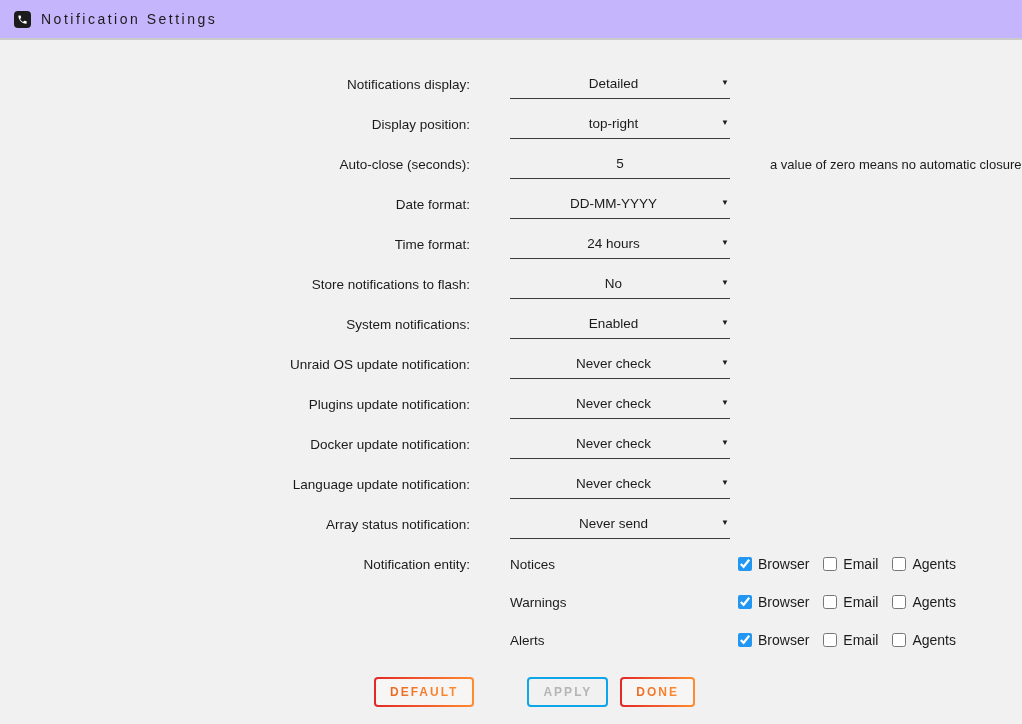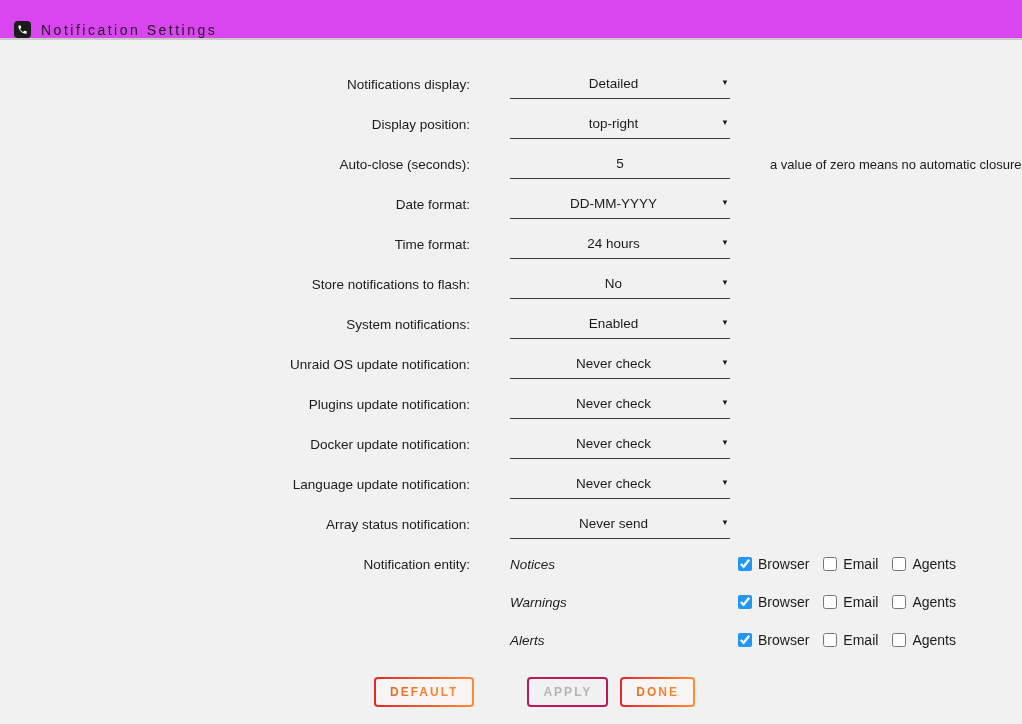--- a/index.html
+++ b/index.html
@@ -6,24 +6,24 @@
   html,body { width:1022px; height:724px; }
   body {
     background:#f1f1f1;
     font-family:"Liberation Sans", sans-serif;
     color:#1c1b1b;
     overflow:hidden;
   }
   
   .header {
     height:40px;
-    background:#d946ef;
+    background:#c4b5fd;
     border-bottom:2px solid #cbcbcb;
     display:flex;
-    align-items:flex-end;
+    align-items:center;
     padding:0 14px;
   }
   .header-icon {
     width:17px; height:17px;
     background:#1c1b1b;
     border-radius:4px;
     display:flex; align-items:center; justify-content:center;
     margin-right:10px;
     flex:0 0 auto;
   }
@@ -78,21 +78,20 @@
     font-size:13px;
     line-height:40px;
     white-space:nowrap;
   }
   
   .entity-row { display:flex; height:38px; align-items:center; }
   .entity-name {
     width:228px;
     margin-left:40px;
     font-size:13.5px;
-    font-style:italic;
   }
   .cb-group { display:flex; align-items:center; }
   .cb-item { display:flex; align-items:center; margin-right:14px; cursor:default; }
   .cb-item input[type="checkbox"] {
     width:14px; height:14px;
     accent-color:#2196f3;
     margin:0 6px 0 0;
   }
   .cb-item .cb-label { font-size:14px; }
   
@@ -116,21 +115,21 @@
       linear-gradient(#f7f6f5,#f7f6f5) padding-box,
       linear-gradient(90deg,#e22828 0%,#ff8c2f 100%) border-box;
   }
   .btn-accent .btn-text {
     background:linear-gradient(90deg,#e86a22 0%,#ff8c2f 100%);
     -webkit-background-clip:text;
     background-clip:text;
     color:transparent;
   }
   .btn-disabled {
-    border:2px solid #be185d;
+    border:2px solid #0ea5e9;
     background:transparent;
     color:#b5b5b5;
     cursor:default;
   }
   .btn-default { margin-left:374px; }
   .btn-apply   { margin-left:53px; }
   .btn-done    { margin-left:12px; }
 </style>
 </head>
 <body>

